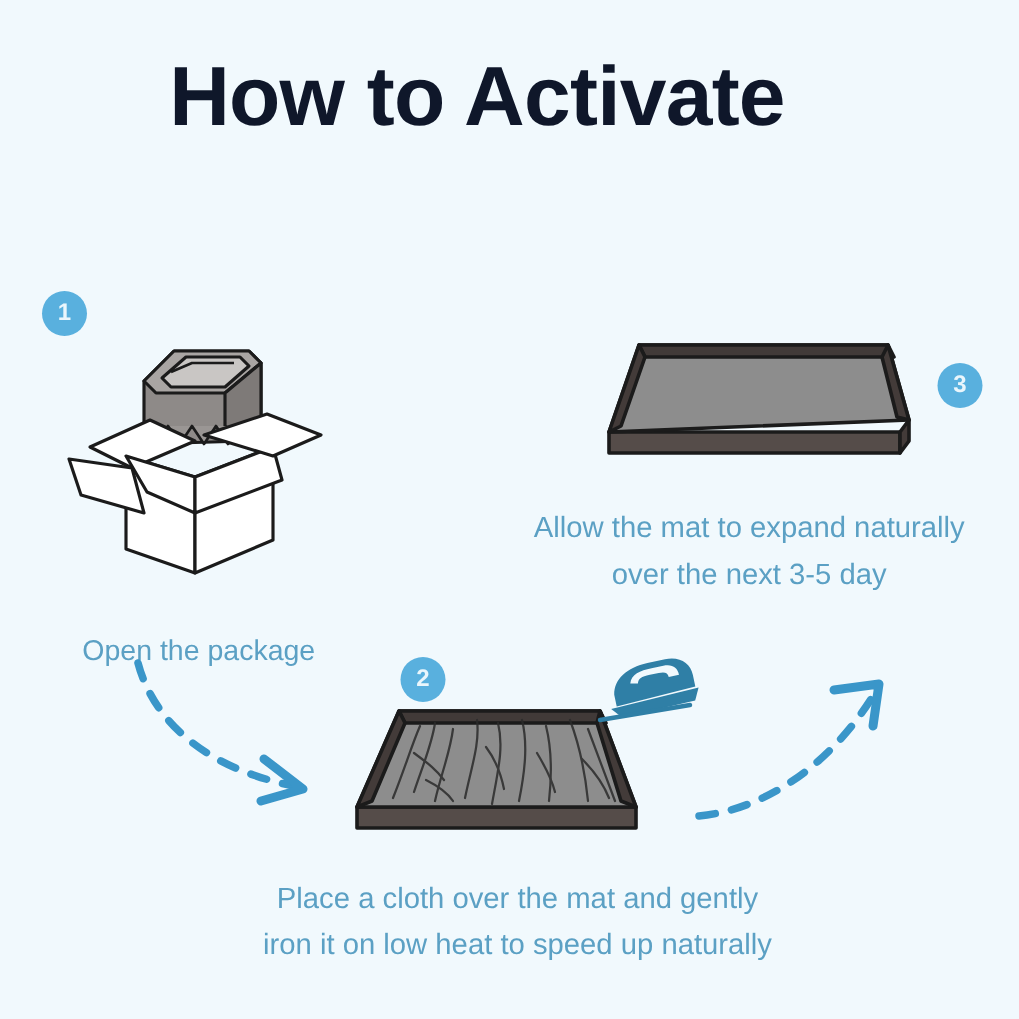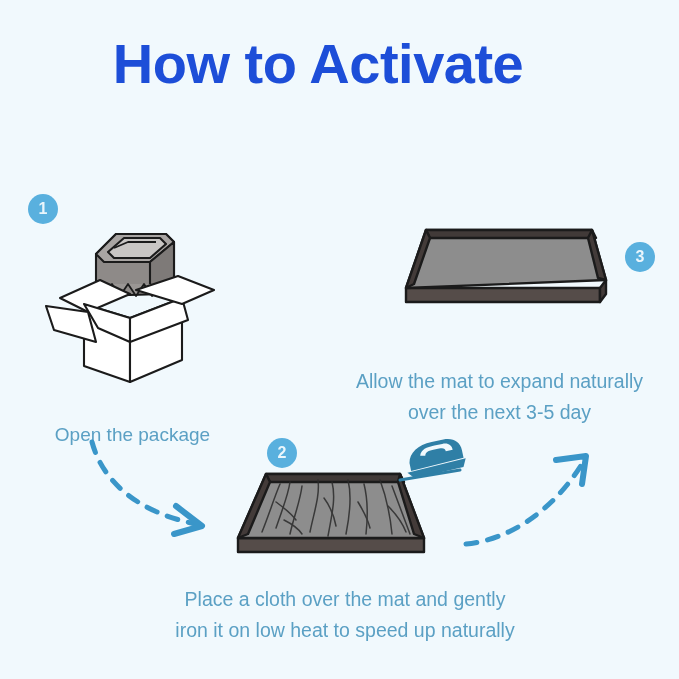--- a/index.html
+++ b/index.html
@@ -20,21 +20,21 @@
     background: #f1f9fd;
   }
 
   
   .title {
     position: absolute;
     left: 0;
     top: 26px;
     width: 636px;
     text-align: center;
-    color: #1d4ed8;
+    color: #0f172a;
     font-weight: bold;
     font-size: 56px;
     line-height: 1.35;
     letter-spacing: -0.5px;
   }
   .title .line {
     display: block;
   }
 
   
@@ -67,21 +67,20 @@
     left: 0;
     top: 398px;
     width: 265px;
     margin-top: 21px;
   }
   #caption-3 {
     left: 320px;
     top: 337px;
     width: 359px;
     font-size: 19.5px;
-    margin-top: 29px;
   }
   #caption-2 {
     left: 110px;
     top: 584px;
     width: 470px;
     font-size: 19.5px;
   }
   .caption .line { display: block; }
 
   

